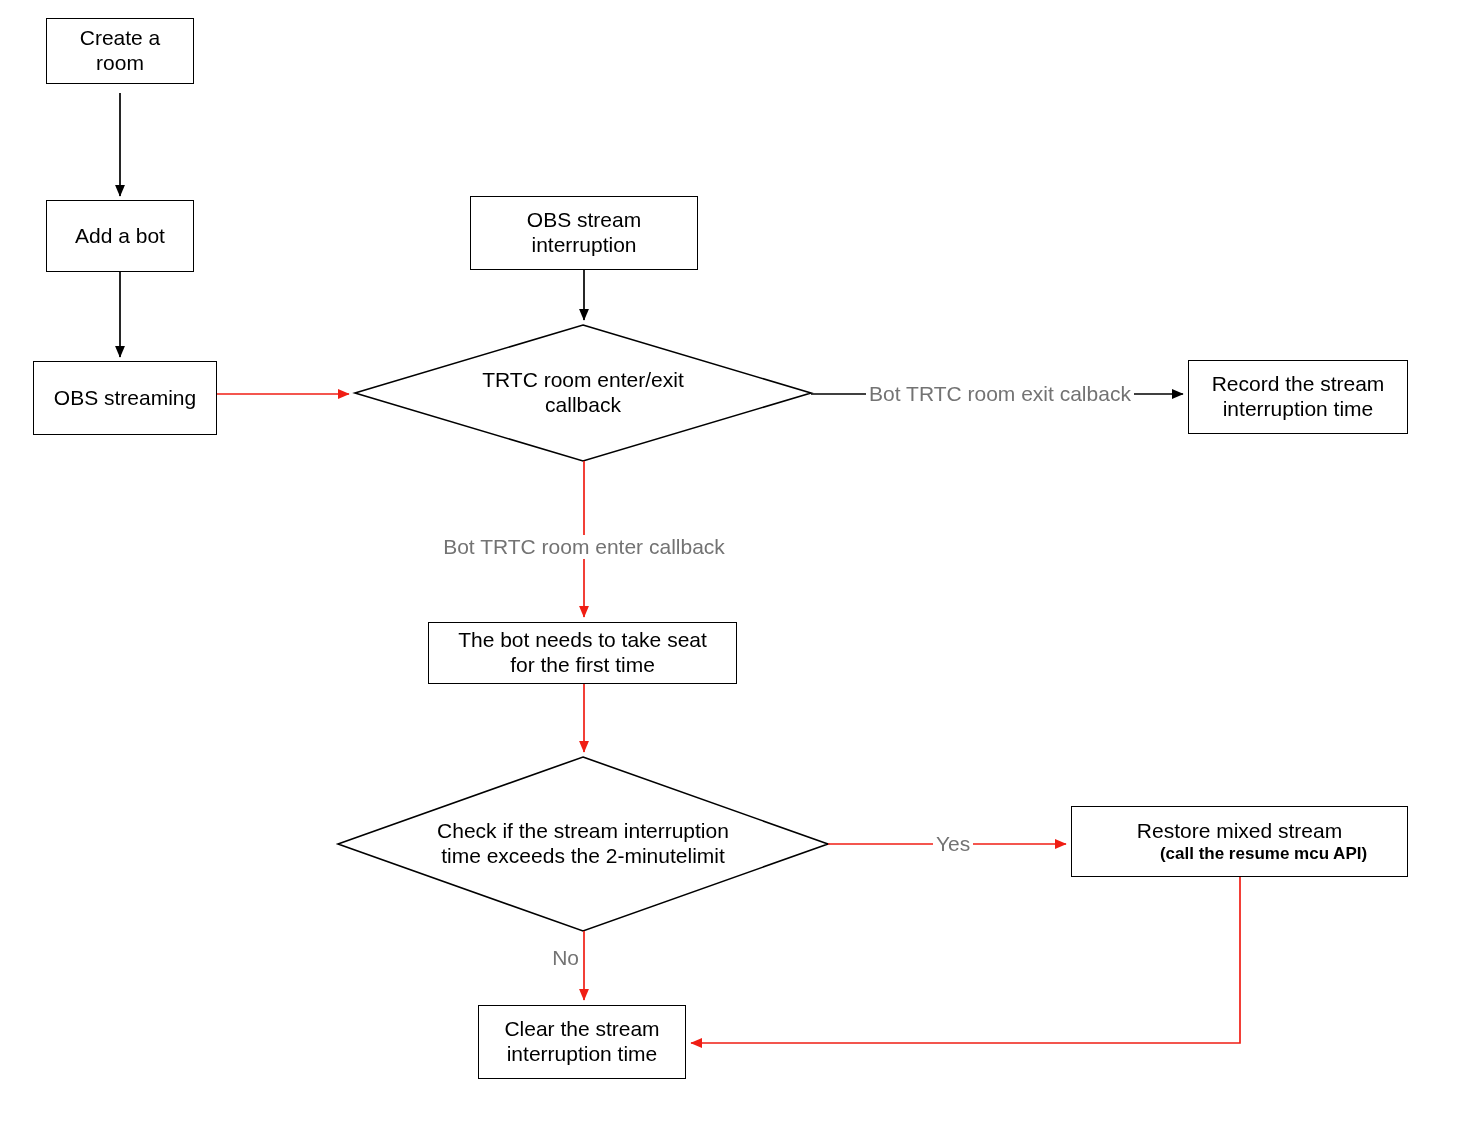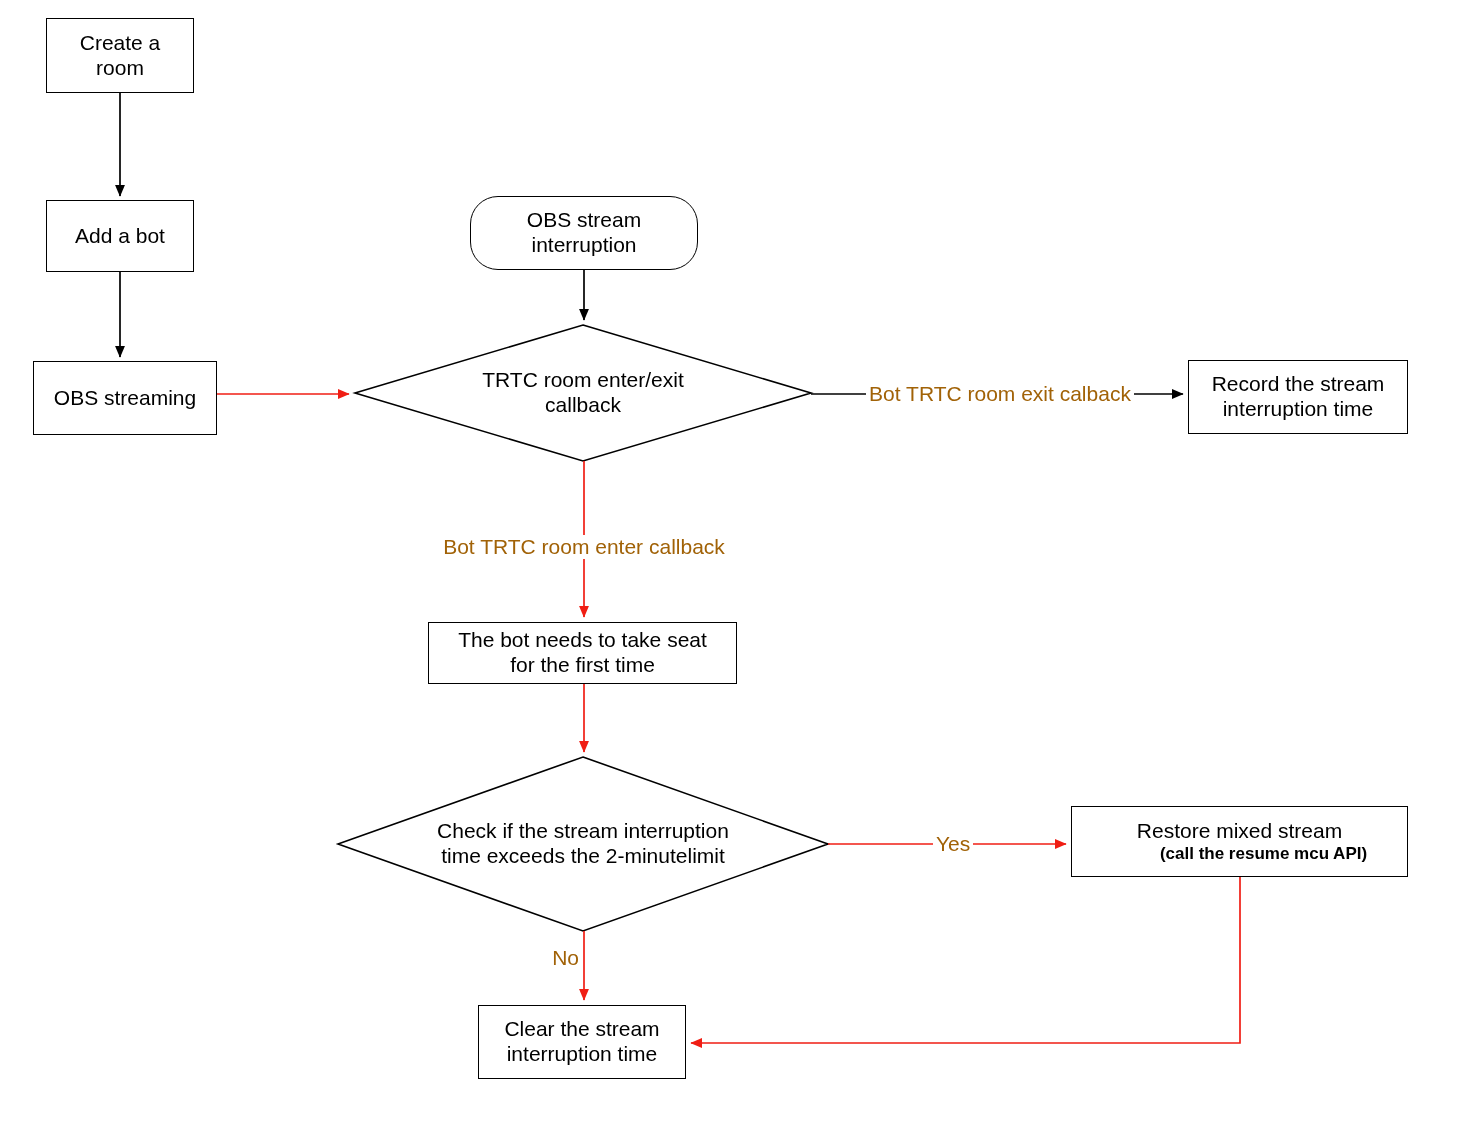--- a/index.html
+++ b/index.html
@@ -58,21 +58,21 @@
   .diamond-label {
     position: relative;
     text-align: center;
     color: #000000;
     line-height: 1.18;
     white-space: pre-line;
     z-index: 2;
   }
   .edge-label {
     position: absolute;
-    color: #a16207;
+    color: #737373;
     background: #ffffff;
     white-space: nowrap;
     text-align: center;
     line-height: 1.1;
     padding: 0 3px;
   }
 </style>
 </head>
 <body>
 
@@ -93,37 +93,37 @@
       <polyline points="203,394 349,394" fill="none" stroke="#f01e14" stroke-width="1.7" marker-end="url(#arrow-1)"></polyline>
       <polyline points="584,270 584,320" fill="none" stroke="#000000" stroke-width="1.7" marker-end="url(#arrow-0)"></polyline>
       <polyline points="811,394 1183,394" fill="none" stroke="#000000" stroke-width="1.7" marker-end="url(#arrow-0)"></polyline>
       <polyline points="584,461 584,617" fill="none" stroke="#f01e14" stroke-width="1.7" marker-end="url(#arrow-1)"></polyline>
       <polyline points="584,684 584,752" fill="none" stroke="#f01e14" stroke-width="1.7" marker-end="url(#arrow-1)"></polyline>
       <polyline points="828,844 1066,844" fill="none" stroke="#f01e14" stroke-width="1.7" marker-end="url(#arrow-1)"></polyline>
       <polyline points="584,931 584,1000" fill="none" stroke="#f01e14" stroke-width="1.7" marker-end="url(#arrow-1)"></polyline>
       <polyline points="1240,877 1240,1043 691,1043" fill="none" stroke="#f01e14" stroke-width="1.7" marker-end="url(#arrow-1)"></polyline>
     </svg>
   <div id="node-layer">
-      <div class="node box" style="left: 46px; top: 18px; width: 148px; height: 75px; font-size: 21px;">
+      <div class="node box" style="left: 46px; top: 18px; width: 148px; height: 66px; font-size: 21px;">
         <div>
           <span class="node-text">Create a
 room</span>
         </div>
       </div>
       <div class="node box" style="left: 46px; top: 200px; width: 148px; height: 72px; font-size: 21px;">
         <div>
           <span class="node-text">Add a bot</span>
         </div>
       </div>
       <div class="node box" style="left: 33px; top: 361px; width: 184px; height: 74px; font-size: 21px;">
         <div>
           <span class="node-text">OBS streaming</span>
         </div>
       </div>
-      <div class="node box" style="left: 470px; top: 196px; width: 228px; height: 74px; font-size: 21px; border-radius: 28px;">
+      <div class="node box" style="left: 470px; top: 196px; width: 228px; height: 74px; font-size: 21px;">
         <div>
           <span class="node-text">OBS stream
 interruption</span>
         </div>
       </div>
       <div class="node box" style="left: 1188px; top: 360px; width: 220px; height: 74px; font-size: 21px;">
         <div>
           <span class="node-text">Record the stream
 interruption time</span>
         </div>

